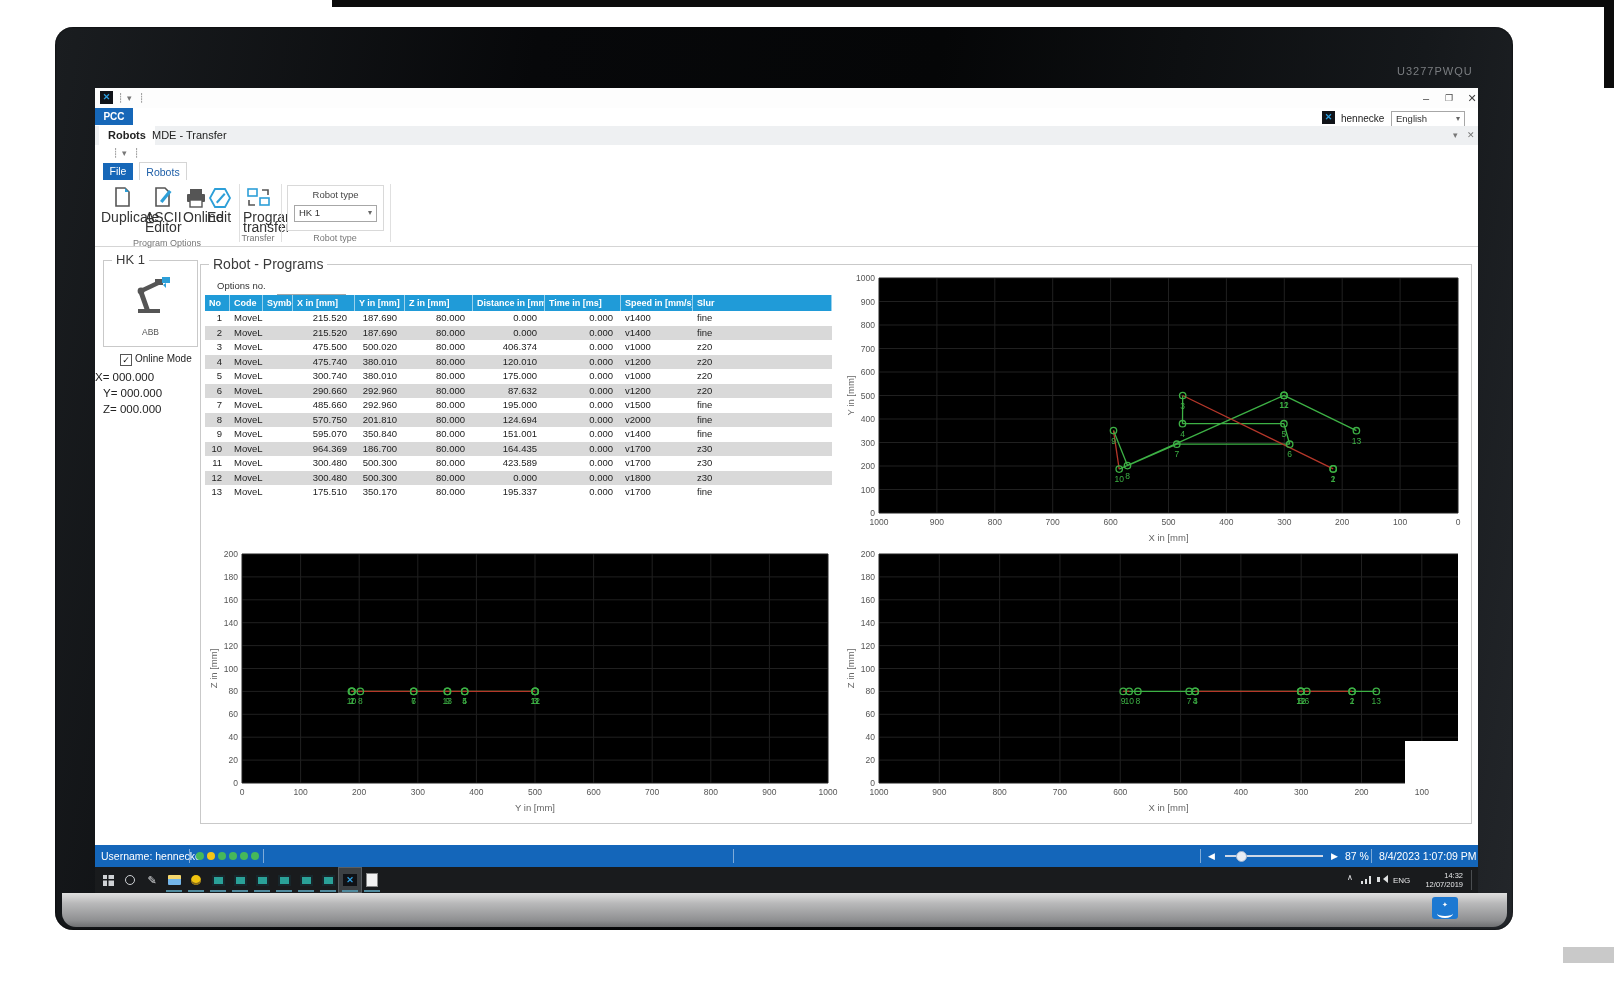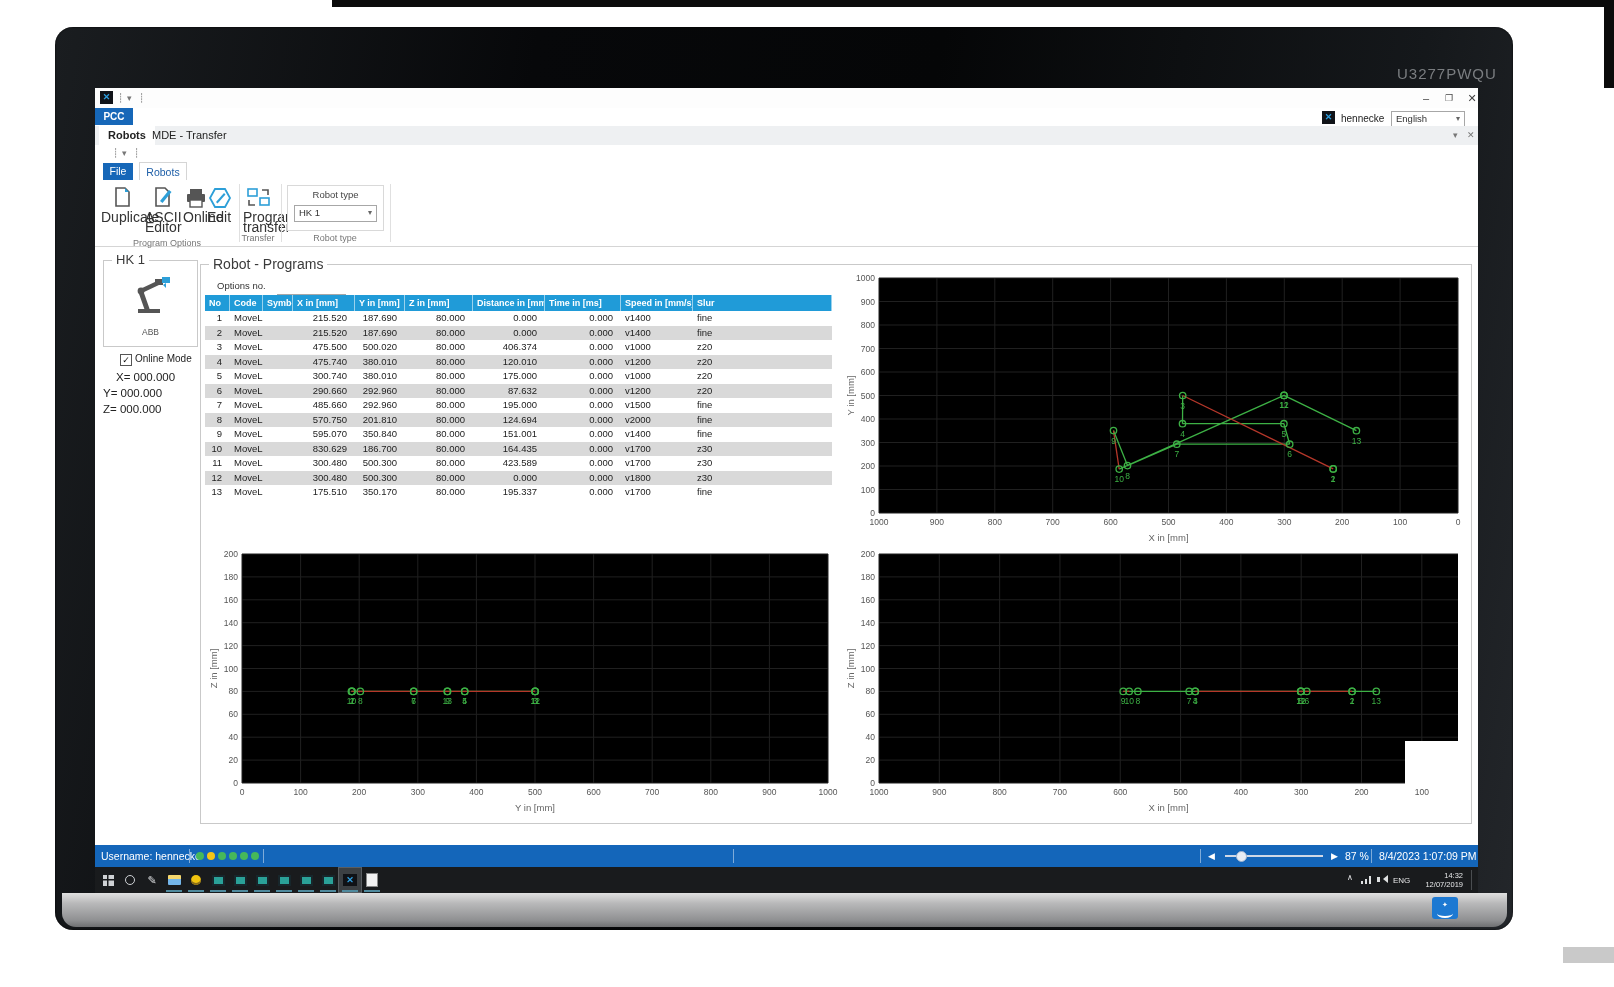--- a/index.html
+++ b/index.html
@@ -3,21 +3,21 @@
 <meta charset="utf-8">
 <style>
   html,body{margin:0;padding:0;background:#fff;}
   body{width:1614px;height:987px;position:relative;overflow:hidden;
        font-family:"Liberation Sans",sans-serif;-webkit-font-smoothing:antialiased;}
   .abs{position:absolute;}
   
   .monitor{left:55px;top:27px;width:1458px;height:903px;border-radius:18px;
     background:linear-gradient(100deg,#1a1d20 0%,#07080a 30%,#050607 55%,#15181b 85%,#23262a 100%);
     box-shadow:inset 0 0 2px #000;}
-  .bezel-model{color:#7a7d80;font-size:15px;letter-spacing:1px;}
+  .bezel-model{color:#7a7d80;font-size:11px;letter-spacing:1px;}
   .silver{background:linear-gradient(#e0e0e0,#b9b9ba 30%,#8f9092 80%,#6f7072);border-radius:0 0 14px 14px;}
   .estar{background:#1d79d2;border-radius:3px;color:#fff;font-size:7px;text-align:center;line-height:9px;}
   .estar .arc{width:16px;height:7px;border-bottom:2px solid #fff;border-radius:50%;margin:0 auto;}
   
   .screen{left:95px;top:88px;width:1383px;height:805px;background:#fff;overflow:hidden;}
   .titlebar{left:0;top:0;width:1383px;height:20px;background:#fdfdfd;}
   .applogo{width:13px;height:13px;background:#101318;color:#2d9fe0;font-size:9px;font-weight:bold;
            text-align:center;line-height:13px;}
   .wc{color:#444;font-size:11px;line-height:16px;text-align:center;width:18px;height:16px;}
   .pccbtn{background:#1667b8;color:#fff;font-size:10px;font-weight:bold;text-align:center;line-height:17px;}
@@ -195,21 +195,21 @@
         <path d="M15 20 L32 12" stroke="#555" stroke-width="4.4" stroke-linecap="round"></path>
         <rect x="29" y="8" width="8" height="6" fill="#555"></rect>
         <rect x="36" y="6" width="8" height="6" fill="#2d9fd8"></rect>
         <path d="M40 12 l0 5 l-3 -3 z" fill="#2d9fd8"></path>
       </svg>
       <div class="abs" style="left:0;top:66px;width:93px;text-align:center;font-size:8.5px;color:#555;">ABB</div>
     </div>
 
     <div class="abs cbox" style="left:25px;top:266px;">✓</div>
     <div class="abs" style="left:40px;top:265px;font-size:10px;color:#222;">Online Mode</div>
-    <div class="abs coord" style="left:21px;top:283px;">X= 000.000</div>
+    <div class="abs coord" style="left:0;top:283px;">X= 000.000</div>
     <div class="abs coord" style="left:8px;top:299px;">Y= 000.000</div>
     <div class="abs coord" style="left:8px;top:315px;">Z= 000.000</div>
 
     <div class="abs fieldset" style="left:105px;top:176px;width:1270px;height:558px;">
       <span class="legend" style="font-size:14px;">Robot - Programs</span>
     </div>
     <div class="abs" style="left:122px;top:192px;font-size:9.5px;color:#333;">Options no.</div>
     <div class="abs combo" style="left:182px;top:189px;width:63px;height:15px;">
       <span style="position:absolute;right:4px;">5</span>
     </div>
@@ -336,21 +336,21 @@
             <span class="c-r" style="width: 68px;">80.000</span>
             <span class="c-r" style="width: 72px;">151.001</span>
             <span class="c-r" style="width: 76px;">0.000</span>
             <span class="c-l" style="width: 72px;">v1400</span>
             <span class="c-l" style="width: 139px;">fine</span>
           </div>
           <div class="trow alt">
             <span class="c-r" style="width: 25px;">10</span>
             <span class="c-l" style="width: 33px;">MoveL</span>
             <span class="c-l" style="width: 30px;"></span>
-            <span class="c-r" style="width: 62px;">830.629</span>
+            <span class="c-r" style="width: 62px;">964.369</span>
             <span class="c-r" style="width: 50px;">186.700</span>
             <span class="c-r" style="width: 68px;">80.000</span>
             <span class="c-r" style="width: 72px;">164.435</span>
             <span class="c-r" style="width: 76px;">0.000</span>
             <span class="c-l" style="width: 72px;">v1700</span>
             <span class="c-l" style="width: 139px;">z30</span>
           </div>
           <div class="trow">
             <span class="c-r" style="width: 25px;">11</span>
             <span class="c-l" style="width: 33px;">MoveL</span>

